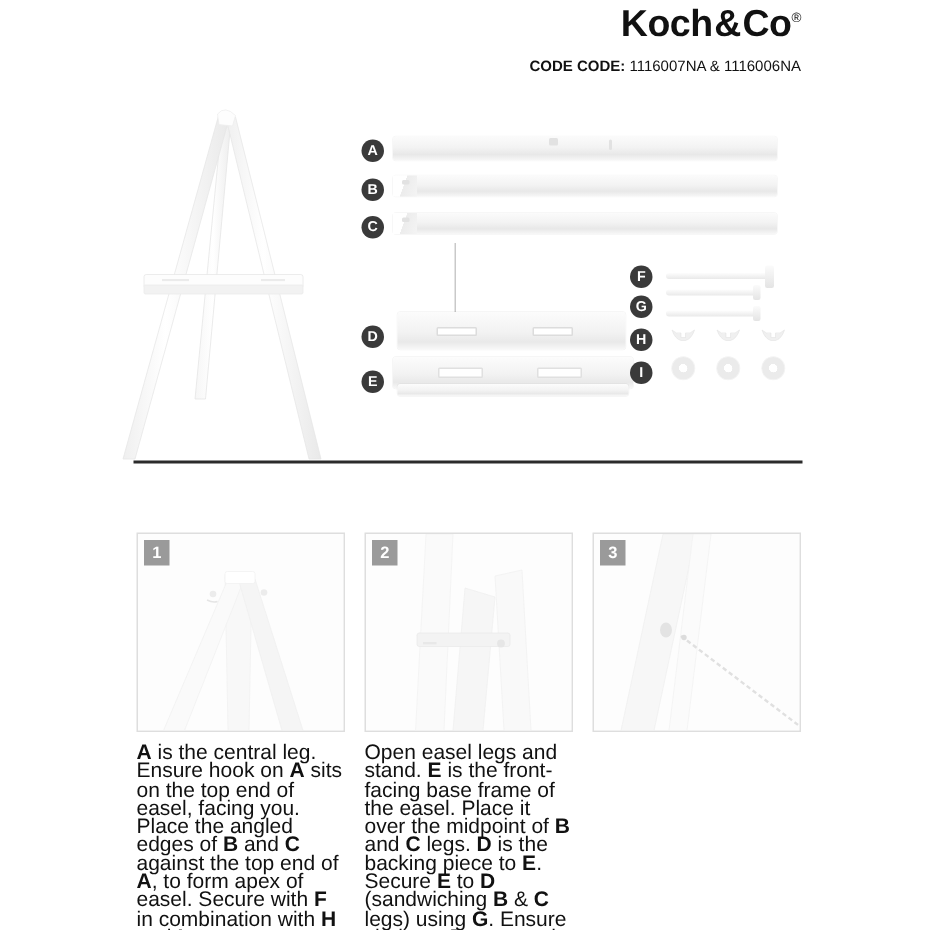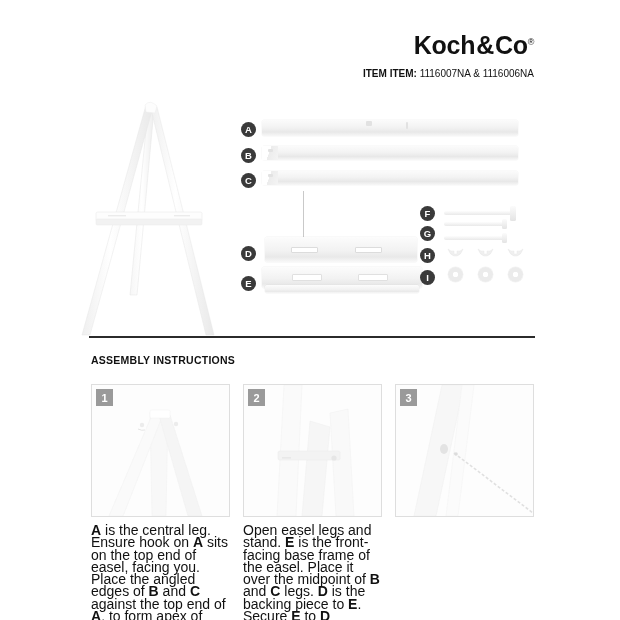--- a/index.html
+++ b/index.html
@@ -4,21 +4,21 @@
 <style>
   html,body{margin:0;padding:0;}
   body{
     width:620px;height:620px;
     background:#ffffff;
     font-family:"Liberation Sans", sans-serif;
     color:#1a1a1a;
     overflow:hidden;
     position:relative;
   }
-  .page{position:absolute;inset:0;margin-top:29px;}
+  .page{position:absolute;inset:0;}
 
   
   .brand{
     position:absolute; right:86px; top:2px;
     font-size:25px; font-weight:700; letter-spacing:-0.3px;
     color:#111; white-space:nowrap;
   }
   .brand .amp{padding:0 1px;}
   .brand .reg{font-size:9px; vertical-align:super; font-weight:400;}
 
@@ -114,21 +114,21 @@
 <body>
 
 <div class="page">
 
   <div class="brand">
     <span>Koch</span><span class="amp">&amp;</span><span>Co</span><span class="reg">®</span>
   </div>
 
   <div class="meta">
     <div>
-      <span class="lbl">ITEM ITEM:</span>
+      <span class="lbl">CODE CODE:</span>
       <span class="val">1116007NA &amp; 1116006NA</span>
     </div>
   </div>
 
   <div class="parts">
 
     <svg class="easel-hero" viewBox="0 0 178 255">
       <defs>
         <linearGradient id="wd" x1="0" y1="0" x2="1" y2="0">
           <stop offset="0%" stop-color="#efefef"></stop>
@@ -212,21 +212,20 @@
     </svg>
 
     <div class="badge" style="left:420px;top:175px;">I</div>
     <div class="washer" style="left:448px;top:172px;"></div>
     <div class="washer" style="left:478px;top:172px;"></div>
     <div class="washer" style="left:508px;top:172px;"></div>
   </div>
 
   <div class="divider"></div>
 
-  <div class="assy-title">ASSEMBLY INSTRUCTIONS</div>
 
   <div class="steps">
 
     <div class="step s1">
       <div class="photo">
         <div class="num">1</div>
         <svg width="137" height="131" viewBox="0 0 137 131">
           <rect width="137" height="131" fill="#fdfdfd"></rect>
           <polygon points="58,27 76,27 74,131 60,131" fill="#f8f8f8" stroke="#f0f0f0" stroke-width="0.5"></polygon>
           <polygon points="60,30 72,27 31,131 17,131" fill="#fafafa" stroke="#f0f0f0" stroke-width="0.5"></polygon>

